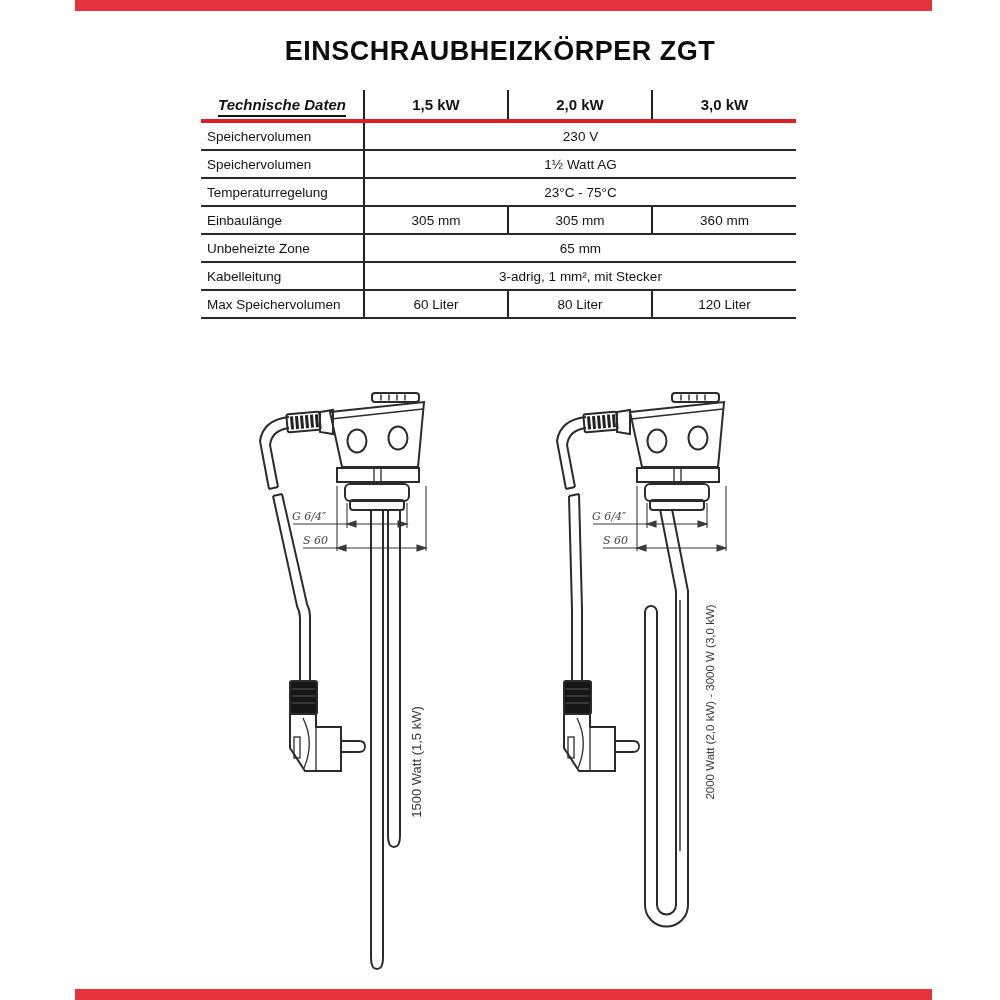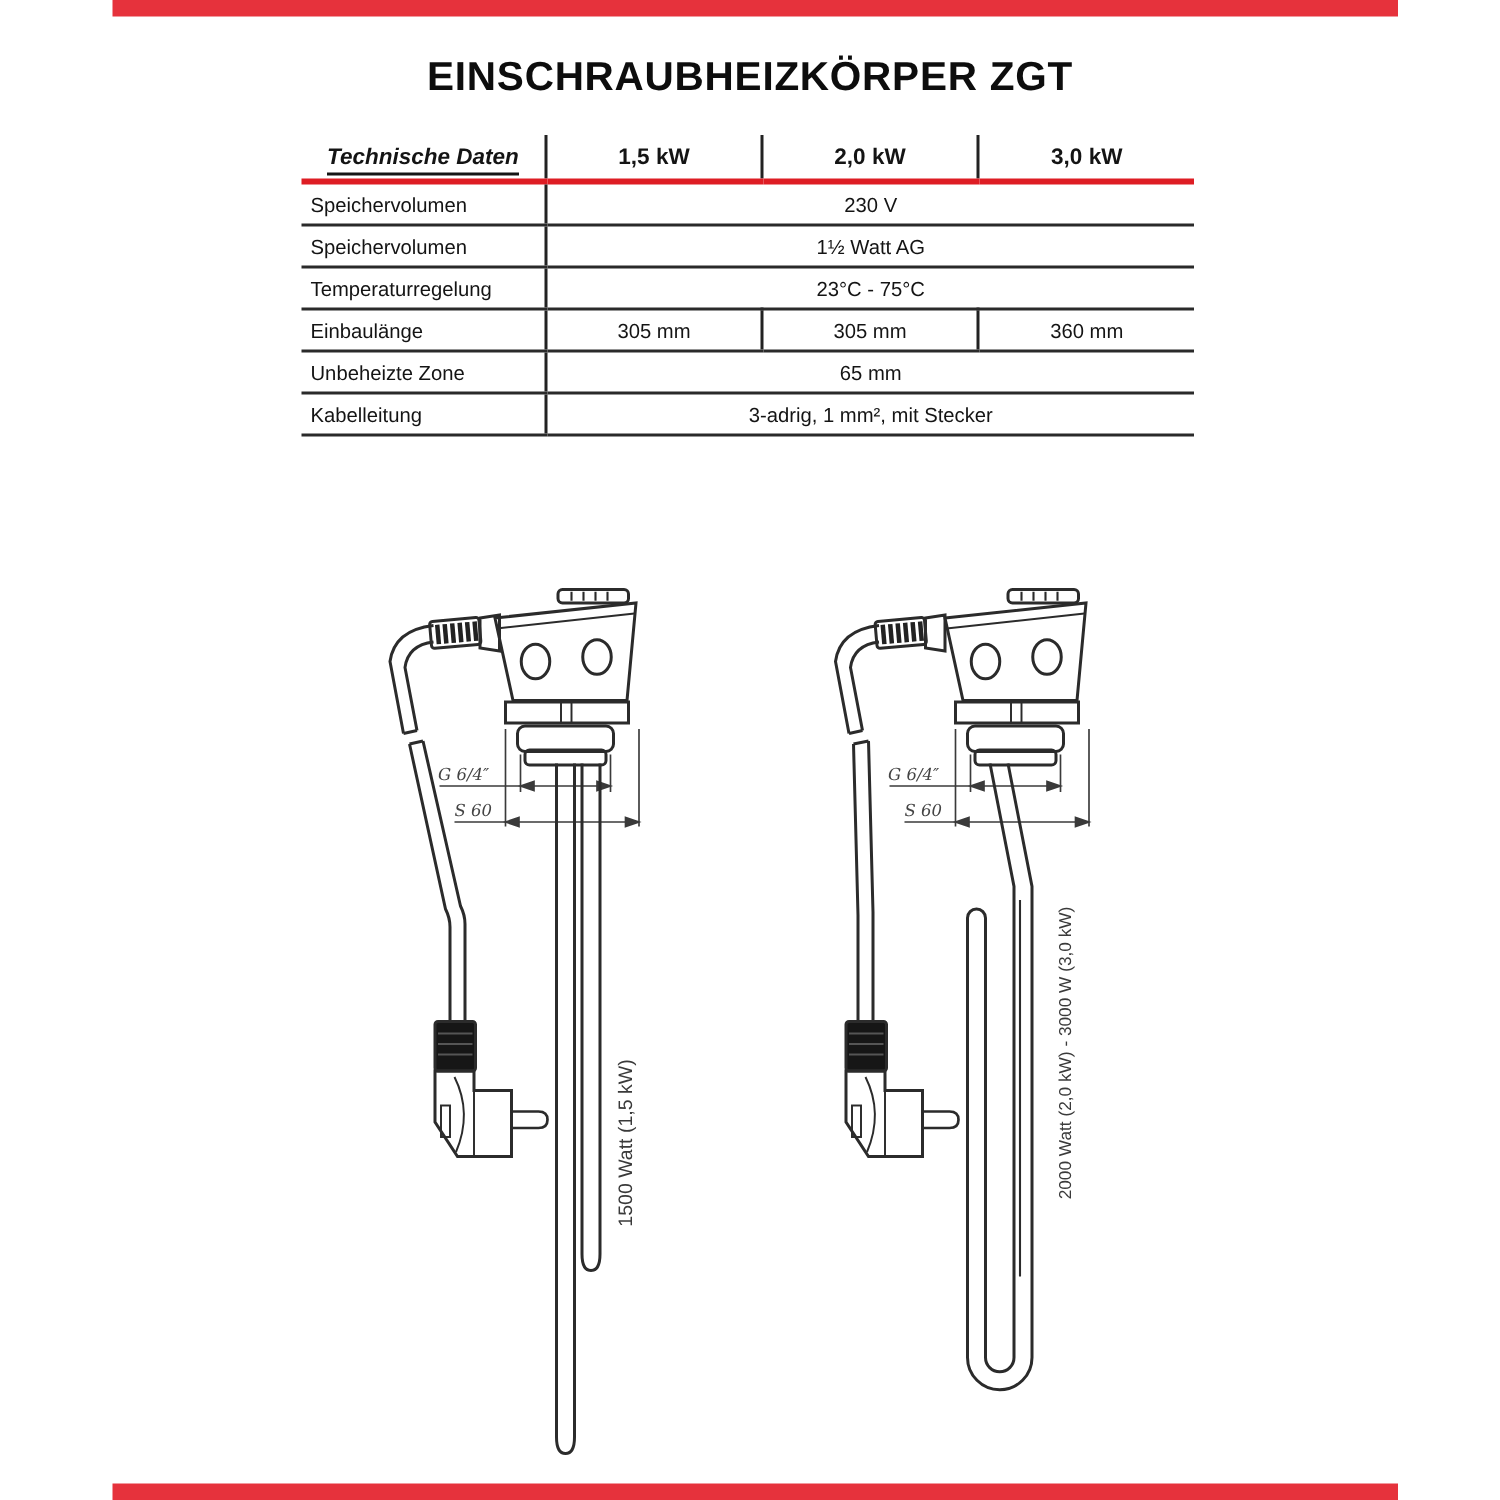--- a/index.html
+++ b/index.html
@@ -71,20 +71,26 @@
         <td class="val">305 mm</td>
         <td class="val">360 mm</td>
       </tr>
       <tr>
         <td class="lbl">Unbeheizte Zone</td>
         <td class="val" colspan="3">65 mm</td>
       </tr>
       <tr>
         <td class="lbl">Kabelleitung</td>
         <td class="val" colspan="3">3-adrig, 1 mm², mit Stecker</td>
+      </tr>
+      <tr>
+        <td class="lbl">Max Speichervolumen</td>
+        <td class="val">60 Liter</td>
+        <td class="val">80 Liter</td>
+        <td class="val">120 Liter</td>
       </tr>
     </tbody>
   </table>
 
   <svg width="0" height="0" style="position:absolute" aria-hidden="true">
     <defs>
       <g id="headPart" stroke="#2b2b2b" stroke-width="2" fill="none">
         <rect x="372" y="393" width="47" height="9" rx="3"></rect>
         <path d="M381,394.5 V400.5 M389,394.5 V400.5 M397,394.5 V400.5 M405,394.5 V400.5" stroke-width="1.4"></path>
         <path d="M330,412 L424,402 L418,467 L342,467 Z"></path>

